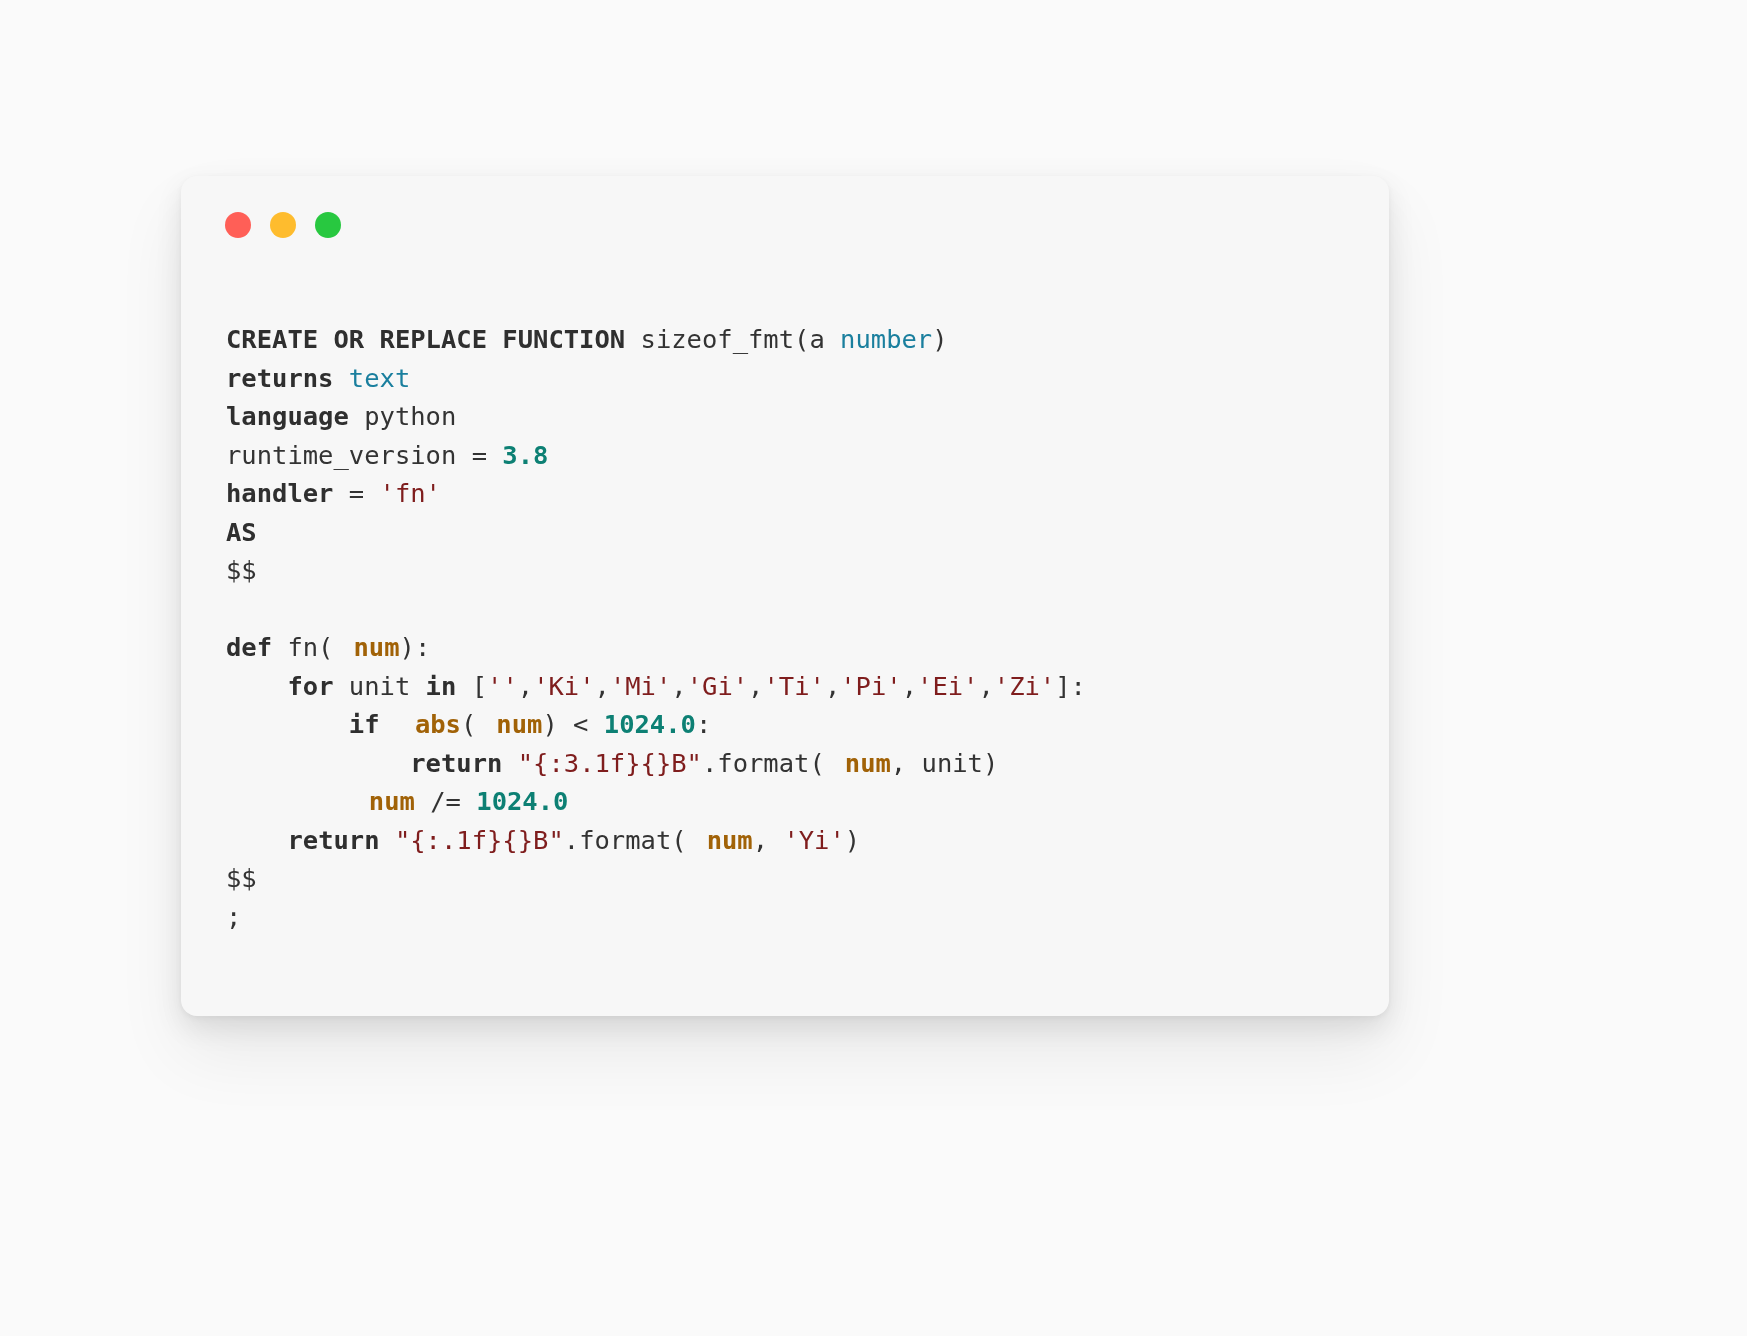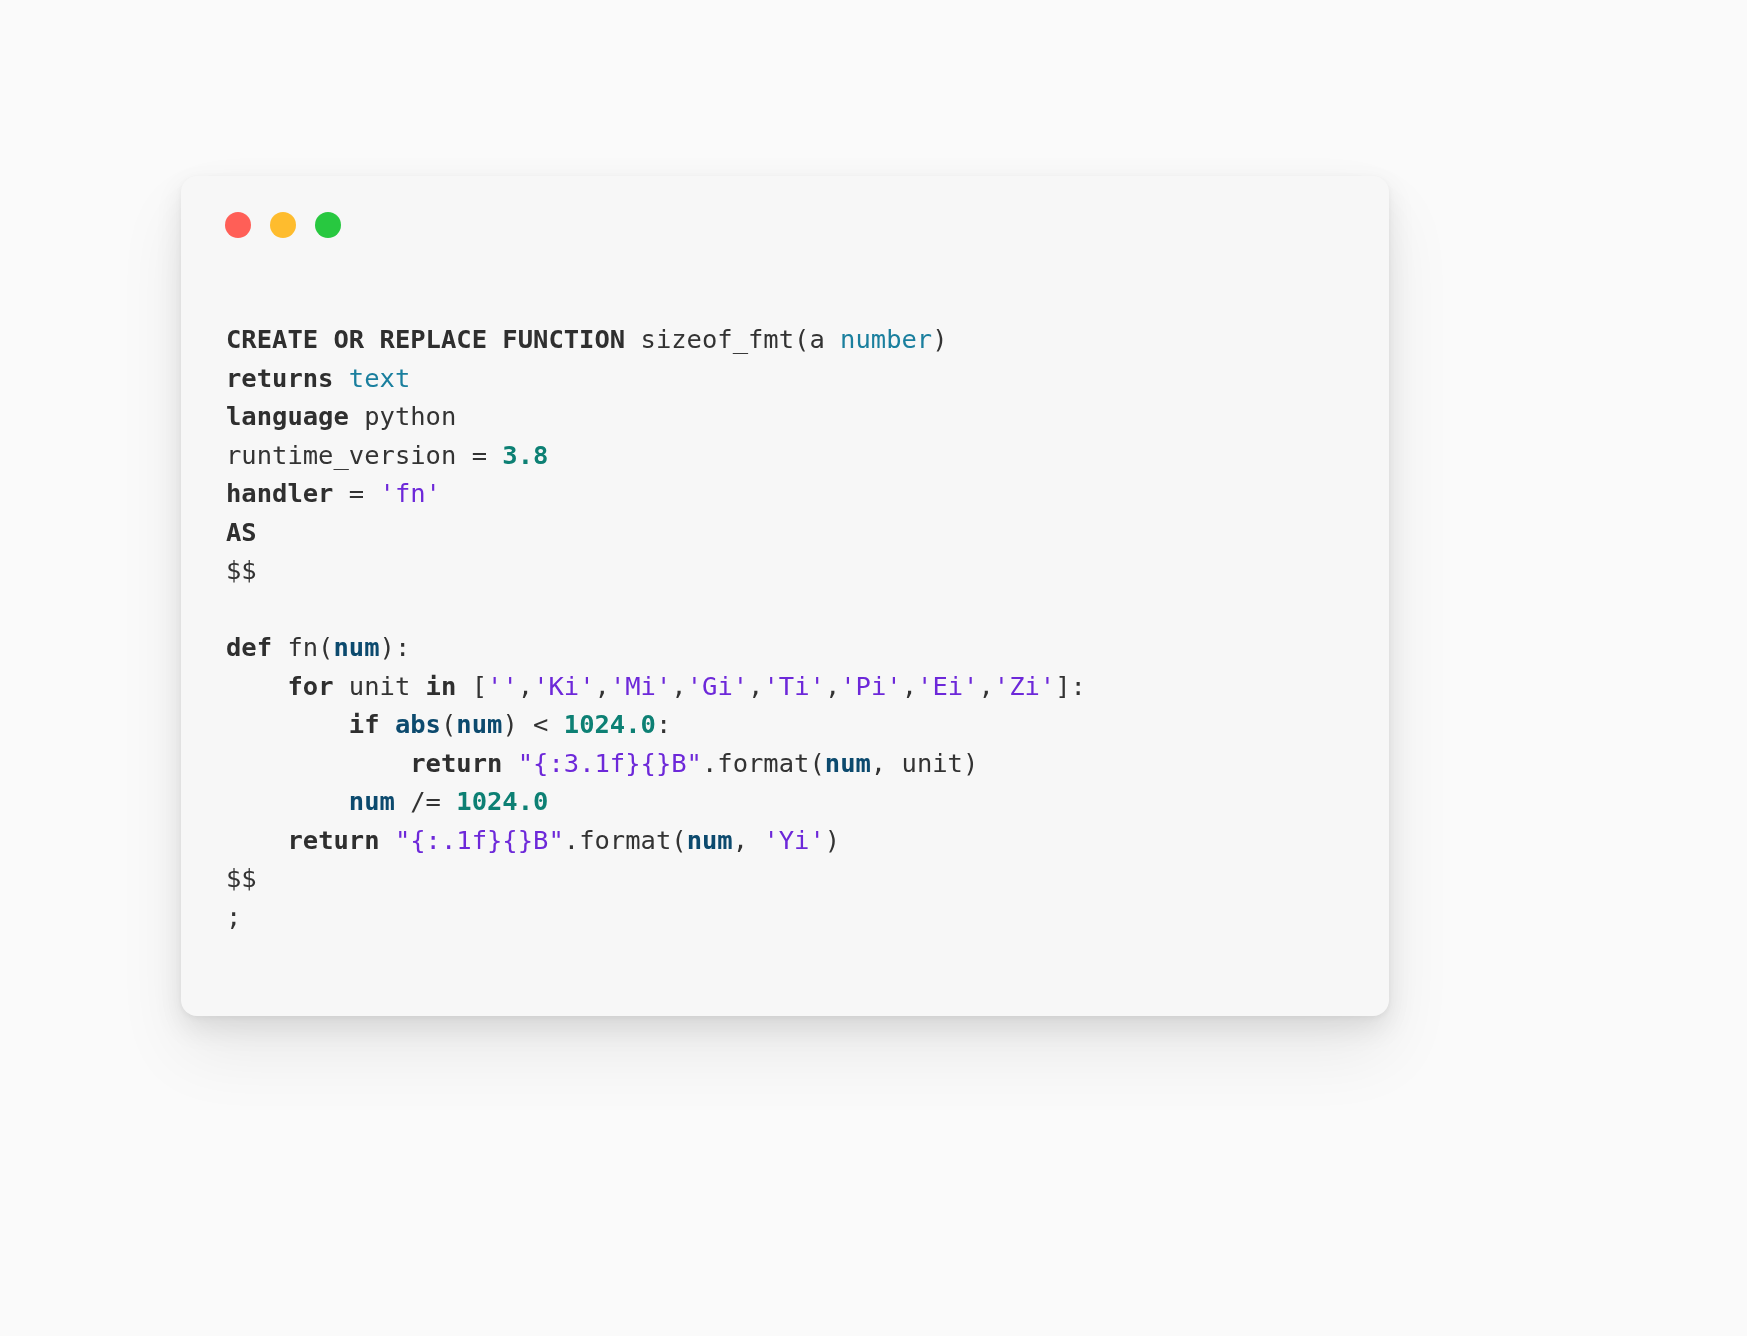--- a/index.html
+++ b/index.html
@@ -72,22 +72,22 @@
   .line {
     height: 38.5px;
     white-space: pre;
   }
 
   
   .tok-plain   { color: #333333; }
   .tok-kw      { color: #2f2f2f; font-weight: bold; }
   .tok-type    { color: #1a7f9e; }
   .tok-num     { color: #0d8074; font-weight: bold; }
-  .tok-str     { color: #6d28d9; }
-  .tok-bold    { color: #0c4a6e; font-weight: bold; }
+  .tok-str     { color: #7f1d1d; }
+  .tok-bold    { color: #a16207; font-weight: bold; margin-left: 20px; }
 </style>
 </head>
 <body style="background: rgb(250, 250, 250);">
 
 <div class="stage">
 
   <div class="code-card" style="background: rgb(247, 247, 247);">
 
     <div class="titlebar">
       <span class="dot dot-close" style="background: rgb(255, 95, 87);"></span>

